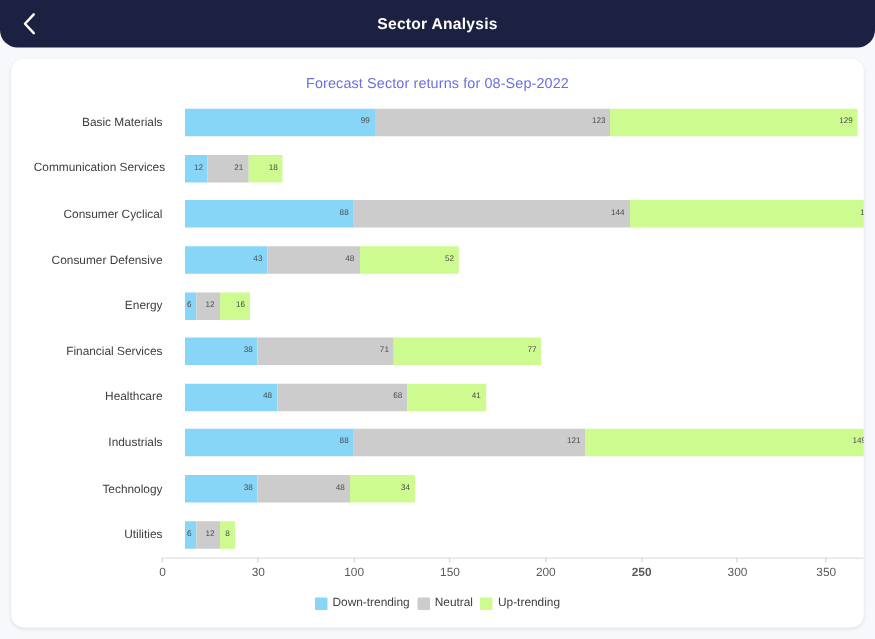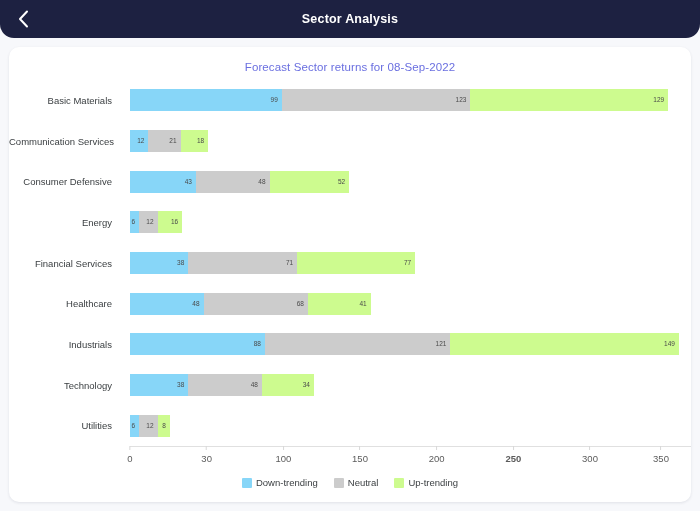--- a/index.html
+++ b/index.html
@@ -79,20 +79,21 @@
     position: absolute;
     left: 0; top: 0; right: 0; bottom: 0;
     display: flex;
     flex-direction: column;
   }
   .row {
     flex: 1 1 0;
     display: flex;
     align-items: center;
     position: relative;
+    margin-left: 18px;
   }
   .row-label {
     width: 112px;
     flex: 0 0 112px;
     text-align: right;
     padding-right: 9px;
     box-sizing: border-box;
     font-size: 9.5px;
     color: #3c4043;
     white-space: nowrap;
@@ -160,21 +161,21 @@
   }
 
   
   .legend {
     position: absolute;
     left: 0; right: 0;
     bottom: 14px;
     display: flex;
     justify-content: center;
     align-items: center;
-    gap: 16px;
+    gap: 6px;
   }
   .legend-item {
     display: flex;
     align-items: center;
     gap: 4px;
     cursor: pointer;
   }
   .legend-swatch {
     width: 10px;
     height: 10px;
@@ -228,20 +229,36 @@
             <div class="row-bars">
               <div class="bar" style="left: 9px;">
                 <div class="seg" style="width: 18.4px; background: rgb(135, 214, 248);">
                   <span class="seg-val">12</span>
                 </div>
                 <div class="seg" style="width: 32.2px; background: rgb(204, 204, 204);">
                   <span class="seg-val">21</span>
                 </div>
                 <div class="seg" style="width: 27.6px; background: rgb(205, 251, 143);">
                   <span class="seg-val">18</span>
+                </div>
+              </div>
+            </div>
+          </div>
+          <div class="row">
+            <div class="row-label">Consumer Cyclical</div>
+            <div class="row-bars">
+              <div class="bar" style="left: 9px;">
+                <div class="seg" style="width: 134.933px; background: rgb(135, 214, 248);">
+                  <span class="seg-val">88</span>
+                </div>
+                <div class="seg" style="width: 220.8px; background: rgb(204, 204, 204);">
+                  <span class="seg-val">144</span>
+                </div>
+                <div class="seg" style="width: 199.333px; background: rgb(205, 251, 143);">
+                  <span class="seg-val">130</span>
                 </div>
               </div>
             </div>
           </div>
           <div class="row">
             <div class="row-label">Consumer Defensive</div>
             <div class="row-bars">
               <div class="bar" style="left: 9px;">
                 <div class="seg" style="width: 65.9333px; background: rgb(135, 214, 248);">
                   <span class="seg-val">43</span>

